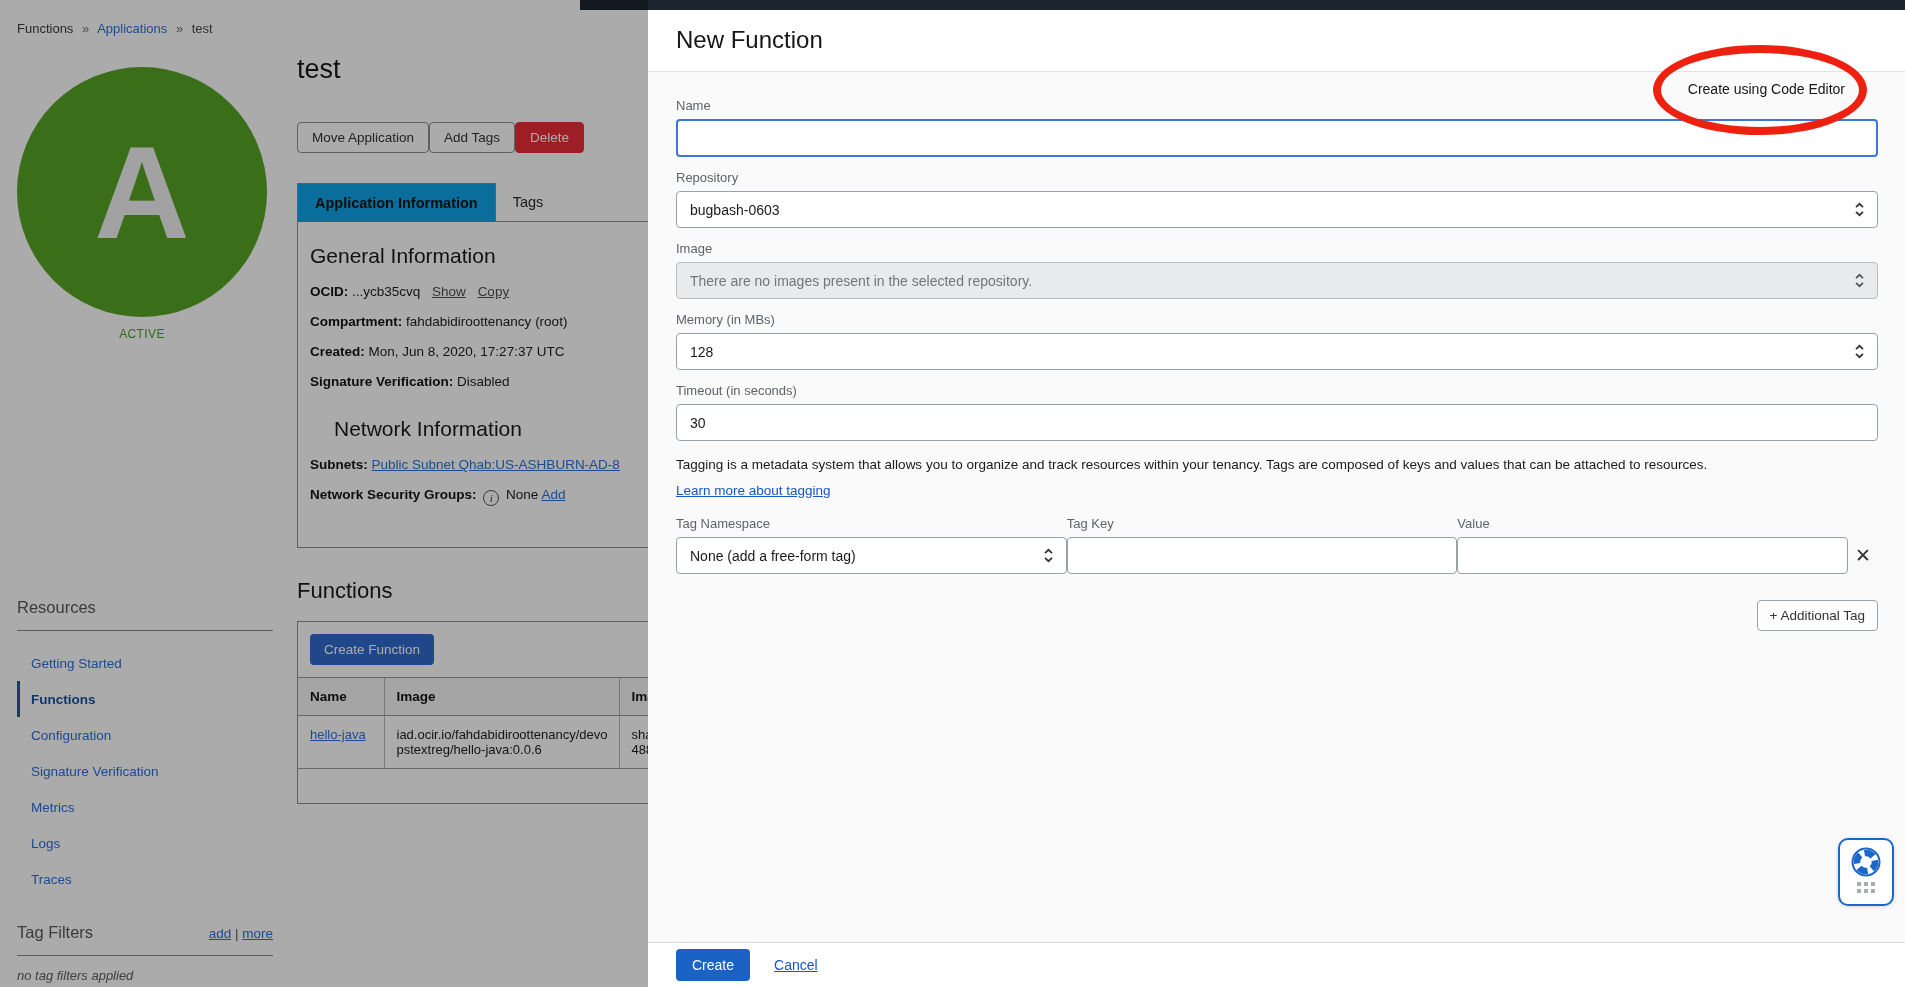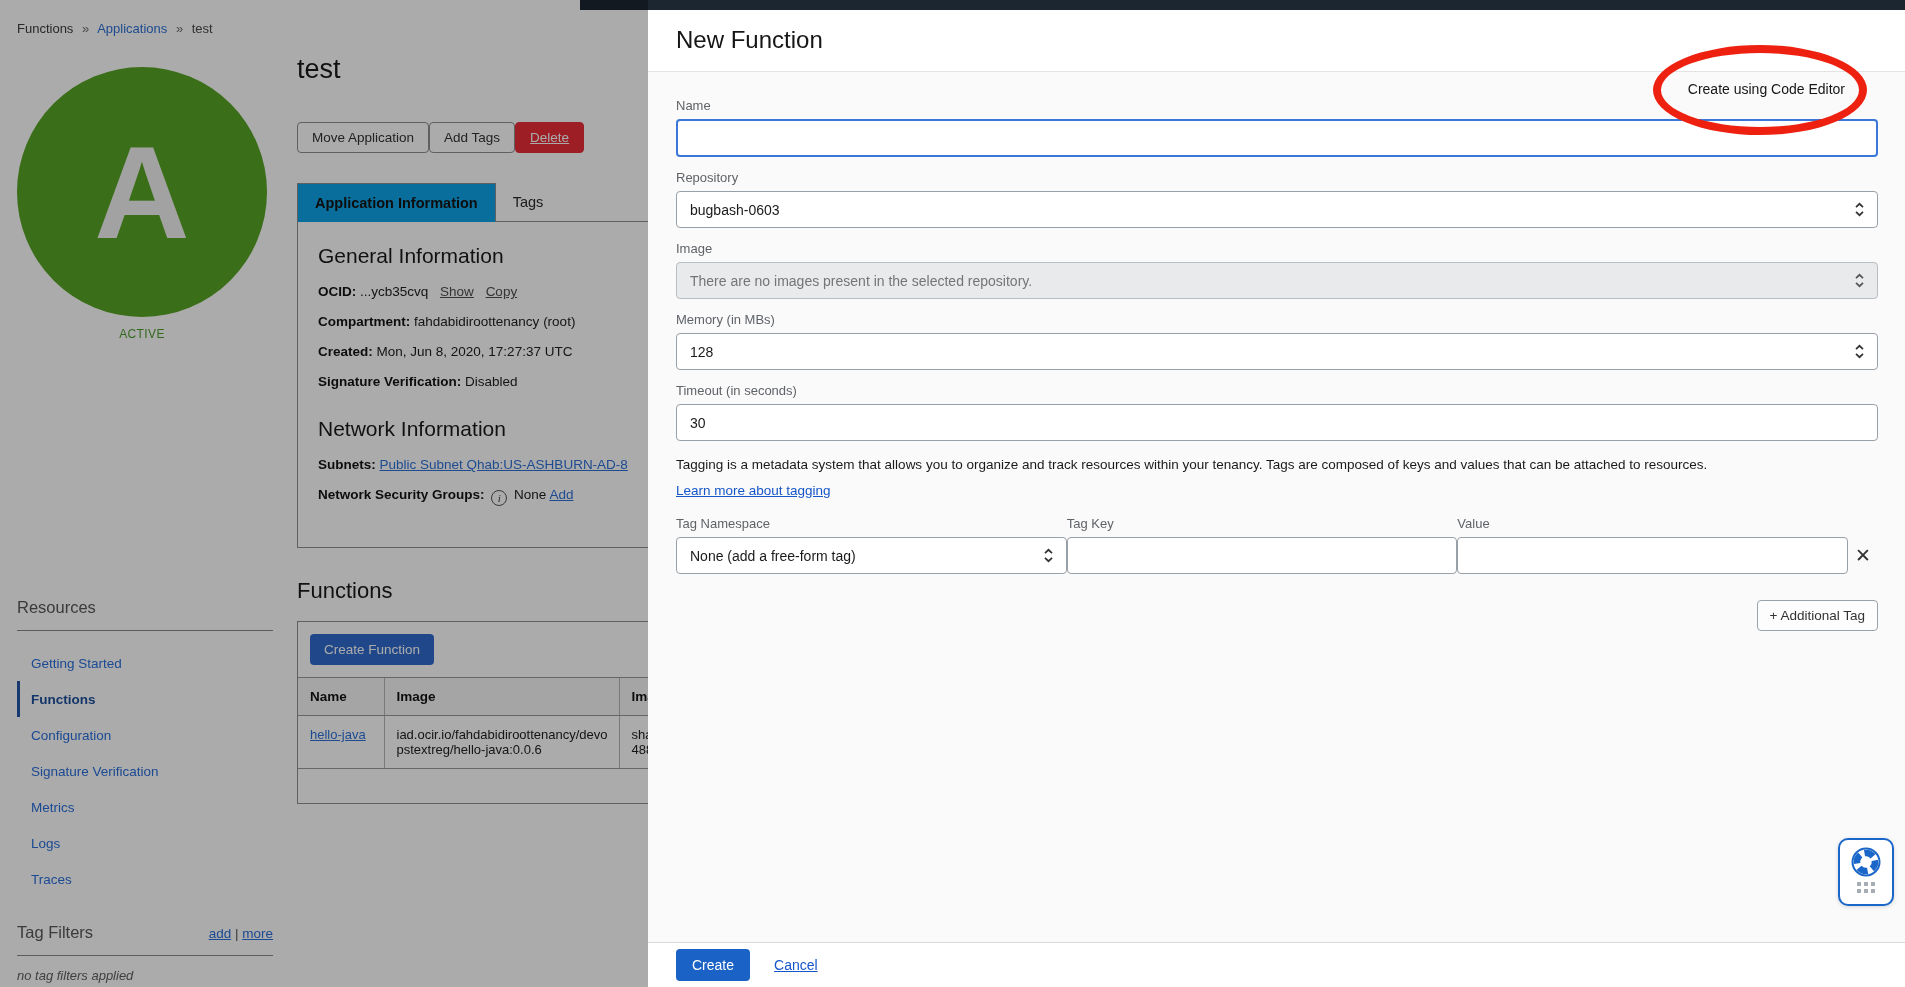--- a/index.html
+++ b/index.html
@@ -22,30 +22,30 @@
   .avatar span { color:#f2f2f2; font-size:132px; font-weight:bold; }
   .status { position:absolute; left:17px; top:327px; width:250px; text-align:center;
             color:#4e9e2e; font-size:12px; letter-spacing:.4px; }
 
   .main-col { position:absolute; left:297px; top:10px; width:620px; }
   .main-col h1.app-title { font-size:27px; font-weight:normal; color:#1a1a1a; margin-top:44px; }
   .btn-row { margin-top:37px; display:flex; }
   .btn-outline { background:#fff; border:1px solid #8f8f8f; border-radius:4px; padding:7px 14px;
                  font-size:13.5px; color:#333; font-family:inherit; cursor:pointer; }
   .btn-danger { background:#ea2d38; border:1px solid #ea2d38; border-radius:4px; padding:7px 14px;
-                font-size:13.5px; color:#fff; font-family:inherit; cursor:pointer;text-decoration:underline; }
+                font-size:13.5px; color:#fff; font-family:inherit; cursor:pointer; }
 
   .tabs { margin-top:29px; display:flex; align-items:flex-end; }
   .tab { font-size:14.5px; color:#2b2b2b; padding:11px 17px; cursor:pointer; }
   .tab.active { font-weight:bold; color:#141414; background:#0ea5e9; border:1px solid #8f8f8f;
                 border-bottom:none; position:relative; z-index:2; top:1px; }
 
-  .info-card { border:1px solid #8f8f8f; background:#fff; width:560px; padding:22px 20px 26px 20px; }
+  .info-card { border:1px solid #8f8f8f; background:#fff; width:560px; padding:22px 20px 26px 12px; }
   .info-card h2 { font-size:21px; font-weight:normal; color:#1a1a1a; margin-bottom:16px; }
-  .info-card h2.second { margin-top:28px; }
+  .info-card h2.second { margin-top:28px;margin-left:24px; }
   .info-row { font-size:13.5px; color:#222; margin-bottom:15px; }
   .info-row b { color:#141414; }
   .gray-link { color:#4f4f4f; text-decoration:underline; margin-left:8px; cursor:pointer; }
   .blue-link { color:#2f72d8; text-decoration:underline; cursor:pointer; }
   .info-icon { display:inline-flex; width:16px; height:16px; border:1px solid #555; border-radius:50%;
                align-items:center; justify-content:center; font-family:"Liberation Serif", serif;
                font-style:italic; font-size:11px; color:#444; margin:0 3px; vertical-align:-3px; }
 
   .fn-heading { font-size:22px; font-weight:normal; color:#1a1a1a; margin-top:30px; }
   .fn-card { border:1px solid #8f8f8f; background:#fff; width:560px; margin-top:17px; }

